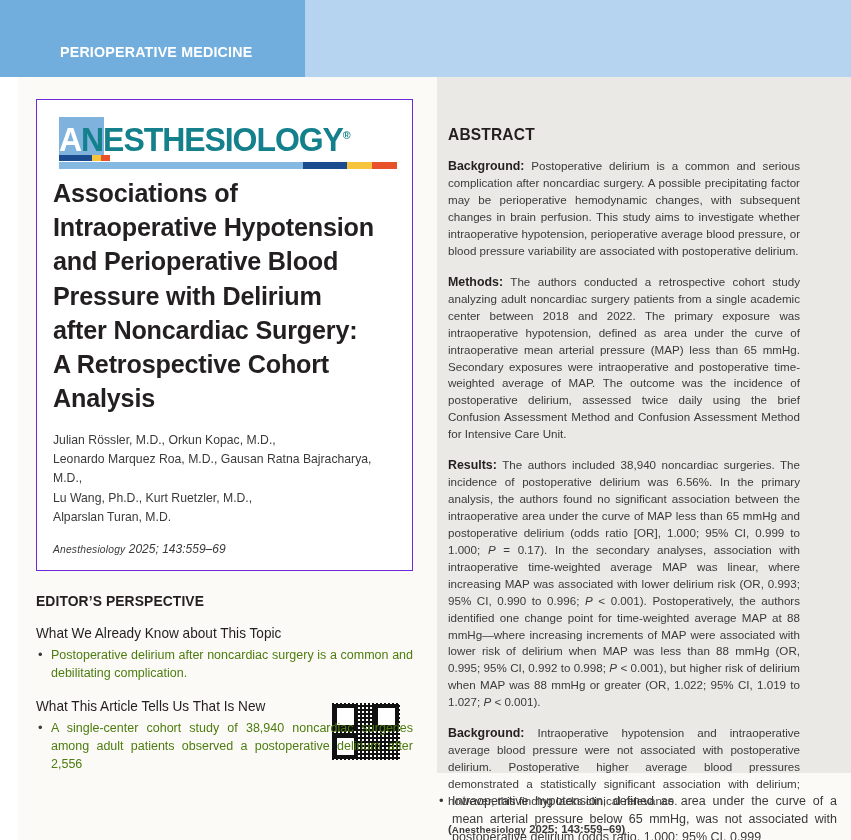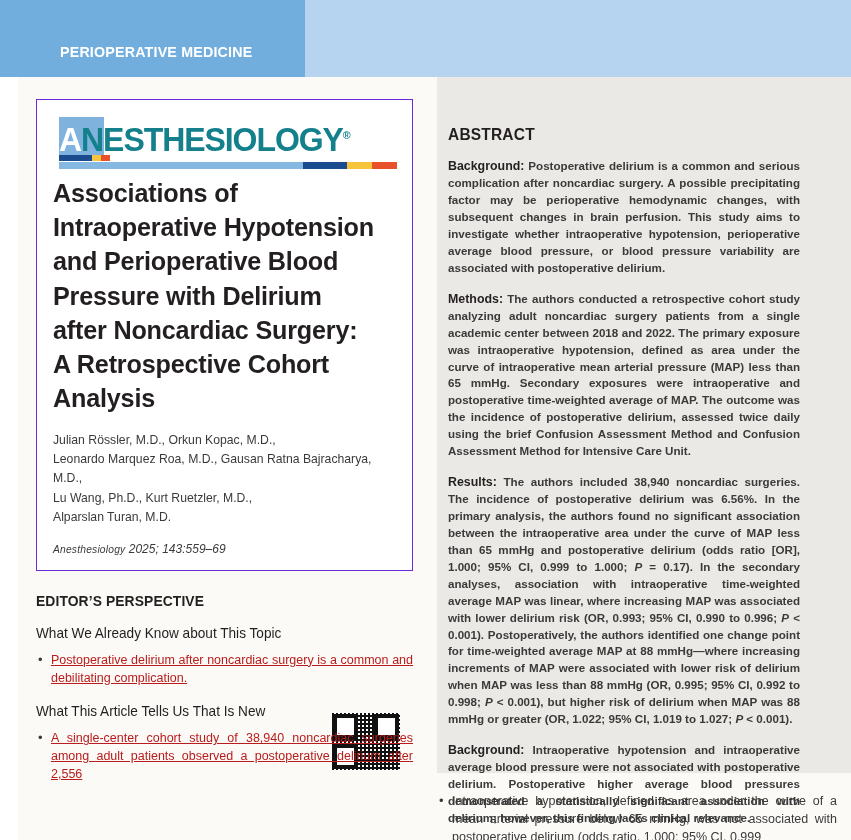--- a/index.html
+++ b/index.html
@@ -201,24 +201,23 @@
   .ep-list {
     margin: 6px 0 0 0;
     padding: 0;
     list-style: none;
   }
   .ep-list li {
     position: relative;
     padding-left: 15px;
     font-size: 12.5px;
     line-height: 1.42;
-    color: #b91c1c;
+    color: #4d7c0f;
     text-align: justify;
-    margin-top: 11px;
-    text-decoration: underline;
+    margin-top: 1px;
   }
   .ep-list li::before {
     content: "\2022";
     position: absolute;
     left: 2px; top: -1px;
     font-size: 13px;
     color: #3a3a3a;
   }
 
   
@@ -241,21 +240,20 @@
     letter-spacing: 0.2px;
     transform: scaleX(0.94);
     transform-origin: left top;
   }
   .abs-p {
     font-size: 11.6px;
     line-height: 1.46;
     color: #3a3a3a;
     text-align: justify;
     margin-top: 13px;
-    font-weight: bold;
   }
   .abs-p b {
     color: #231f20;
     font-size: 12.4px;
   }
   .abs-p i { font-style: italic; }
   .abs-cite {
     font-size: 11.3px;
     color: #3a3a3a;
     margin-top: 13px;

